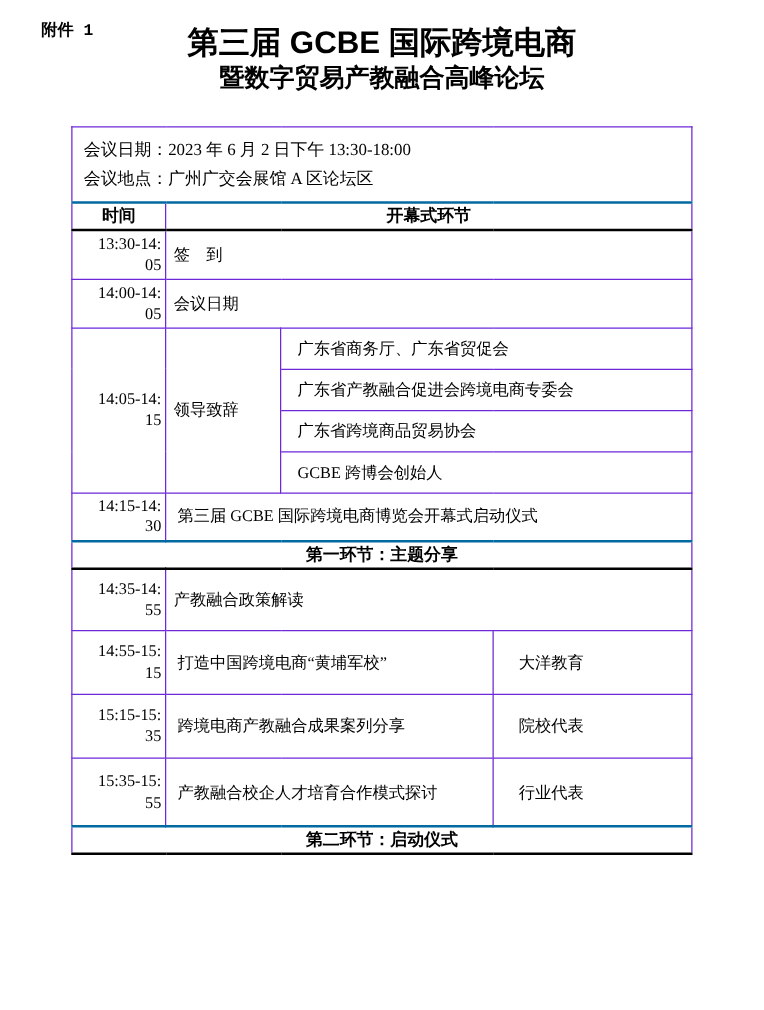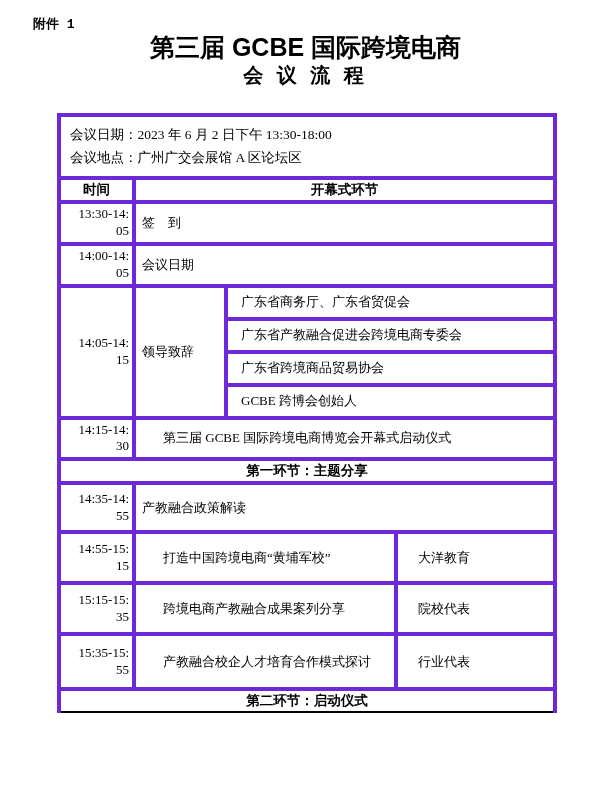--- a/index.html
+++ b/index.html
@@ -10,78 +10,78 @@
     font-family: "Liberation Serif", serif;
     position: relative; overflow: hidden;
   }
   .attachment {
     position: absolute; left: 33px; top: 15px;
     font-size: 13px;
     font-family: Liberation Mono, monospace;
     font-weight: bold;
   }
   .titles {
-    padding-top: 34px;
+    padding-top: 21px;
     text-align: center;
     font-family: "Liberation Sans", sans-serif;
     font-weight: bold;
     line-height: 1.06;
   }
   .title-main { font-size: 25px; }
   .title-sub { font-size: 20px; margin-top: 5px; }
   .title-heading { font-size: 20px; margin-top: 4px; letter-spacing: 4px; }
 
   table.agenda {
     border-collapse: collapse;
     table-layout: fixed;
     width: 496px;
     margin: 27px 0 0 57px;
     border: 1px solid #000;
   }
   td {
-    border: 4px solid #6d28d9;
+    border: 1px solid #6d28d9;
     padding: 2px 6px;
     font-size: 13px;
     vertical-align: middle;
     overflow: hidden;
   }
   .info-cell { height: 58px; padding: 6px 9px; font-size: 13.5px; line-height: 1.75; }
   tr.hdr td, tr.section td {
     height: 16px;
     border-top: 2px solid #0369a1;
     border-bottom: 2px solid #000;
     text-align: center;
     font-weight: bold;
     font-family: "Liberation Sans", sans-serif;
     font-size: 13.5px;
     padding: 1px 2px;
   }
   .time-cell { text-align: right; line-height: 1.3; padding: 2px 3px; }
   .time-cell div { display: block; }
   .center-cell { text-align: left; }
-  .left-cell { text-align: left; padding-left: 27px; }
+  .left-cell { text-align: left; padding-left: 9px; }
   .leader-cell { padding-left: 13px; }
   .speaker-cell { padding-left: 20px; }
   tr.r-signin td { height: 39px; }
   tr.r-host td { height: 38px; }
   tr.r-leader td { height: 33px; }
   tr.r-launch td { height: 37px; }
   tr.r-policy td { height: 49px; }
   tr.r-talk0 td { height: 51px; }
   tr.r-talk1 td { height: 51px; }
   tr.r-talk2 td { height: 55px; }
 </style>
 </head>
 <body>
 
 <div class="attachment">附件 1</div>
 
 <div class="titles">
   <div class="title-main">第三届 GCBE 国际跨境电商</div>
-  <div class="title-heading">会 议 流 程</div>
+  <div class="title-sub">暨数字贸易产教融合高峰论坛</div>
 </div>
 
 <table class="agenda">
   <colgroup>
     <col style="width:75px">
     <col style="width:92px">
     <col style="width:170px">
     <col style="width:159px">
   </colgroup>
 

